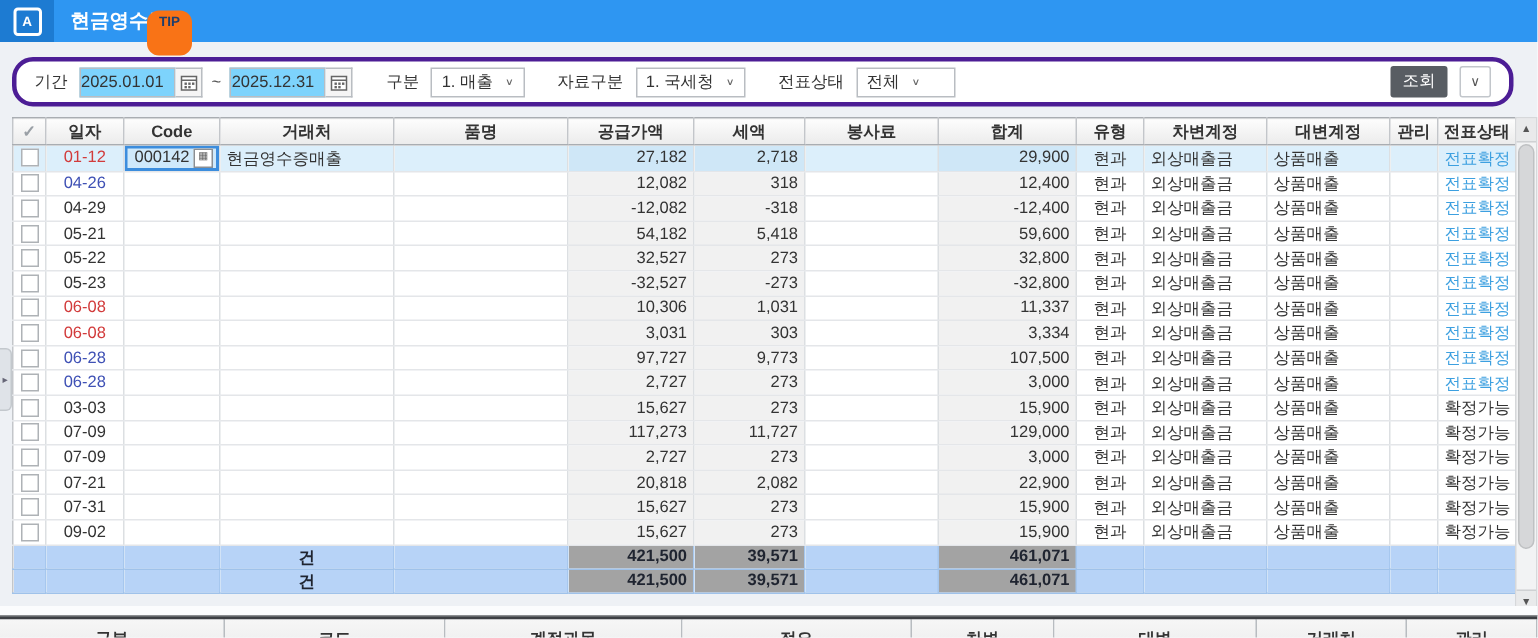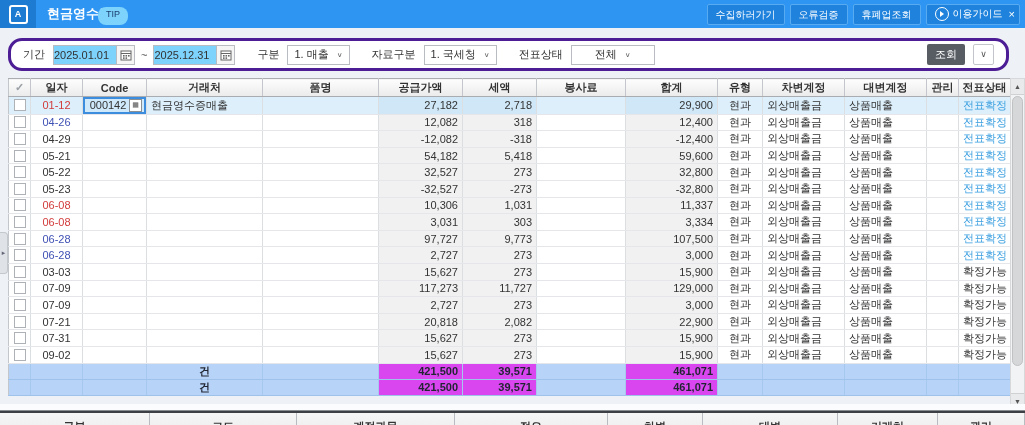--- a/index.html
+++ b/index.html
@@ -8,22 +8,22 @@
        -webkit-font-smoothing:antialiased}
 
   
   .topbar{position:absolute;left:0;top:0;width:1025px;height:28px;background:#2e96f2}
   .logo-strip{position:absolute;left:0;top:0;width:36px;height:28px;background:#1d7bd2;
               display:flex;align-items:center;justify-content:center}
   .logo-box{width:15px;height:15px;border:2px solid #fff;border-radius:3px;color:#fff;
             font-size:9px;font-weight:bold;display:flex;align-items:center;justify-content:center}
   .tb-title{position:absolute;left:33px;top:0;height:28px;line-height:28px;color:#fff;
             font-size:13px;font-weight:bold;padding-left:14px}
-  .tip{position:absolute;left:98px;top:7px;height:18px;line-height:14px;padding:0 8px;
-       background:#7dd3fc;border-radius:8px;color:#1c3e6e;font-size:9px;font-weight:normal}
+  .tip{position:absolute;left:98px;top:7px;height:30px;line-height:14px;padding:0 8px;
+       background:#f97316;border-radius:8px;color:#1c3e6e;font-size:9px;font-weight:bold}
   .tb-right{position:absolute;right:5px;top:4px;height:20px;display:flex;gap:5px;align-items:center}
   .tb-btn{height:19px;line-height:19px;padding:0 8px;background:#1f83dd;border:1px solid #58abf0;
           border-radius:2px;color:#fff;font-size:10px;cursor:pointer;white-space:nowrap}
   .guide{display:flex;align-items:center;gap:4px;color:#fff;font-size:10px;height:19px;
          padding:0 4px 0 8px;background:#1f83dd;border:1px solid #58abf0;border-radius:2px}
   .play{width:12px;height:12px;border:1px solid #fff;border-radius:50%;position:relative;flex:0 0 12px}
   .play::after{content:'';position:absolute;left:4px;top:3px;border-left:4px solid #fff;
                border-top:3px solid transparent;border-bottom:3px solid transparent}
   .guide-x{color:#fff;font-size:11px;padding-left:2px}
 
@@ -64,21 +64,21 @@
   .st-blue{color:#3da0e0}.st-black{color:#333}
   .cb{width:10px;height:10px;border:1px solid #aeb2b6;background:#fff;margin:0 auto}
   .code-td{padding:0!important}
   .codebox{display:flex;align-items:center;height:16.6px;border:2px solid #3c8ddd;
            background:#cfe9fb;box-sizing:border-box;padding:0 2px}
   .codetxt{flex:1;text-align:center}
   .lookup{width:11px;height:11px;border:1px solid #8a8f94;background:#fff;font-size:7px;
           line-height:10px;text-align:center;color:#555;cursor:pointer;flex:0 0 11px}
   tr.summary td{background:#b7d3f7;border-right:1px solid #a6c7ee;border-bottom:1px solid #9fc2ea;
                 height:12.6px;font-weight:bold;color:#1f2430}
-  tr.summary .num{background:#d946ef}
+  tr.summary .num{background:#a3a3a3}
 
   
   .vscroll{position:absolute;left:1010px;top:78px;width:15px;height:332px;background:#f2f3f4;
            border:1px solid #d6d8da;box-sizing:border-box}
   .s-arrow{position:absolute;left:0;width:13px;height:15px;background:#e9eaeb;color:#555;
            font-size:7px;text-align:center;line-height:15px;cursor:pointer}
   .s-up{top:0;border-bottom:1px solid #cfd1d3}
   .s-down{bottom:0;border-top:1px solid #cfd1d3}
   .s-thumb{position:absolute;left:1px;top:17px;width:11px;height:270px;background:#d6d7d9;
            border:1px solid #bfc1c3;border-radius:6px;box-sizing:border-box;cursor:grab}
@@ -99,30 +99,20 @@
 </style>
 </head>
 <body>
 
 <div class="topbar">
   <div class="logo-strip">
     <div class="logo-box">A</div>
   </div>
   <div class="tb-title">현금영수증</div>
   <div class="tip">TIP</div>
-  <div class="tb-right">
-    <div class="tb-btn">수집하러가기</div>
-    <div class="tb-btn">오류검증</div>
-    <div class="tb-btn">휴폐업조회</div>
-    <div class="guide">
-      <span class="play"></span>
-      <span>이용가이드</span>
-      <span class="guide-x">×</span>
-    </div>
-  </div>
 </div>
 
 <div class="filterbar">
   <span class="f-label">기간</span>
   <input class="d-input" value="2025.01.01" style="">
   <span class="d-cal">
     <svg width="12" height="12" viewBox="0 0 12 12">
         <rect x="1" y="2" width="10" height="9" fill="#fff" stroke="#666"></rect>
         <line x1="1" y1="4.5" x2="11" y2="4.5" stroke="#666"></line>
         <rect x="3" y="6" width="1.6" height="1.6" fill="#666"></rect>
@@ -152,21 +142,21 @@
     <span class="chev">∨</span>
   </div>
 
   <span class="f-label" style="margin-left:22px">자료구분</span>
   <div class="sel">
     <span>1. 국세청</span>
     <span class="chev">∨</span>
   </div>
 
   <span class="f-label" style="margin-left:22px">전표상태</span>
-  <div class="sel" style="width:84px;justify-content:center">
+  <div class="sel" style="width:66px;justify-content:flex-start">
     <span>전체</span>
     <span class="chev">∨</span>
   </div>
 
   <div class="f-right">
     <div class="btn-search">조회</div>
     <div class="btn-vmore">∨</div>
   </div>
 </div>
 

